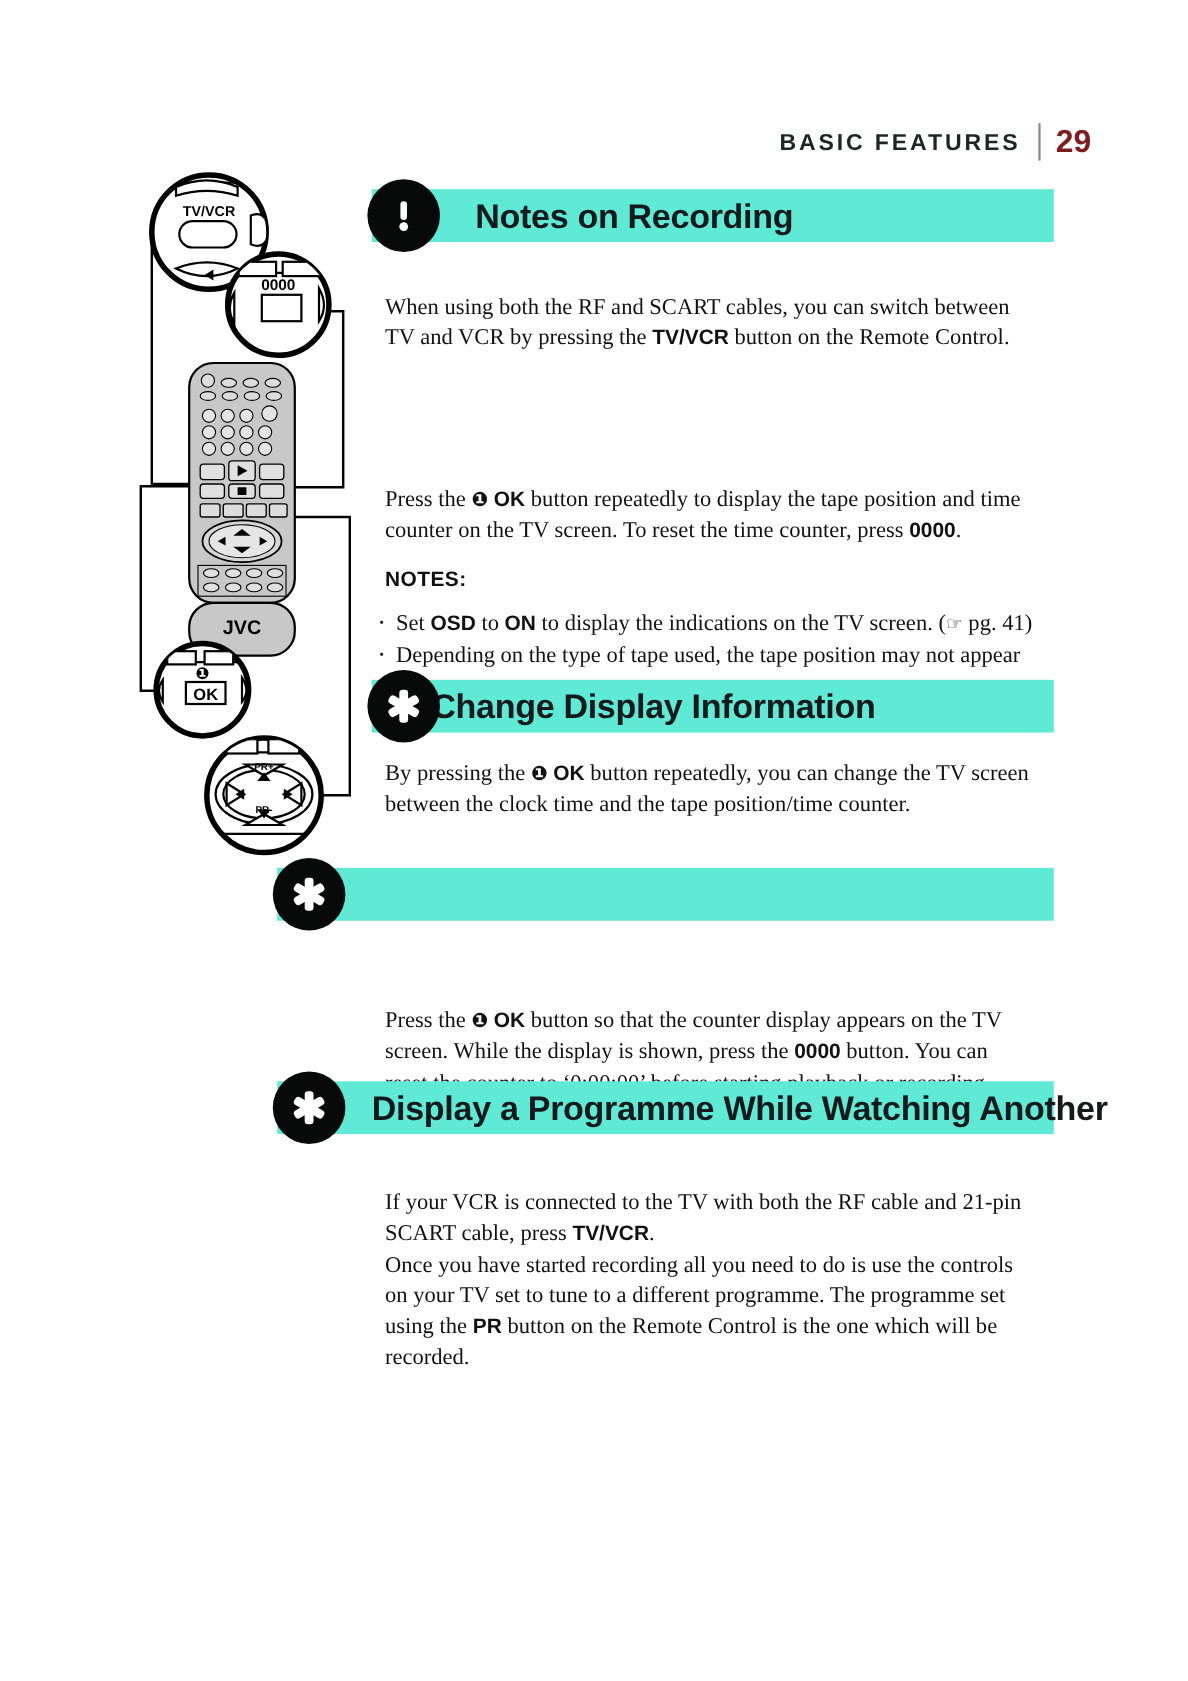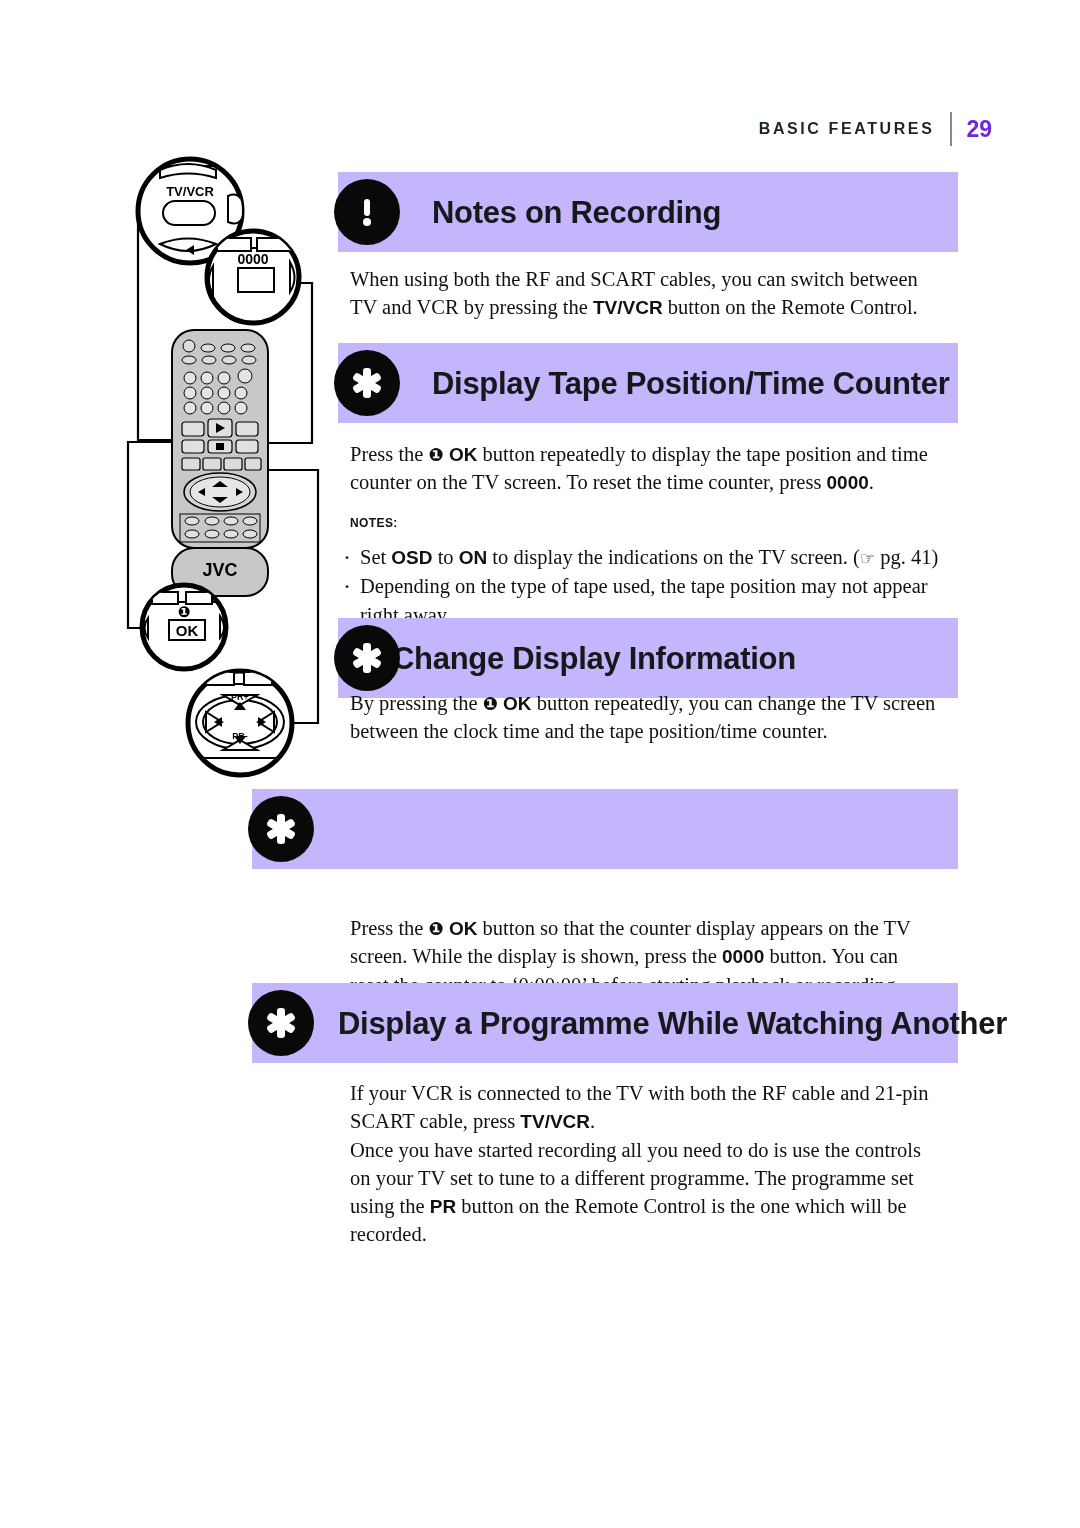--- a/index.html
+++ b/index.html
@@ -20,57 +20,57 @@
   .page-header {
     position: absolute;
     top: 113px;
     right: 88px;
     display: flex;
     align-items: center;
     height: 32px;
   }
   .page-header .section-name {
     font-family: "Liberation Sans", sans-serif;
-    font-size: 16px;
+    font-size: 21px;
     font-weight: 700;
     letter-spacing: 2.6px;
     color: #1b2725;
     line-height: 1;
   }
   .page-header .rule {
     width: 2px;
     height: 34px;
     background: #7f8d8b;
     margin: 0 14px 0 16px;
   }
   .page-header .page-number {
     font-family: "Liberation Sans", sans-serif;
-    font-size: 23px;
-    font-weight: 700;
-    color: #6d28d9;
+    font-size: 29px;
+    font-weight: 700;
+    color: #7f1d1d;
     line-height: 1;
   }
 
   
   .content {
     position: absolute;
     left: 0;
     top: 0;
     width: 1080px;
     height: 1528px;
   }
 
   
   .section {
     position: absolute;
   }
   .banner {
     position: relative;
-    height: 80px;
-    background: #c4b5fd;
+    height: 48px;
+    background: #5eead4;
     display: flex;
     align-items: center;
   }
   .banner-title {
     font-family: "Liberation Sans", sans-serif;
     font-weight: 700;
     font-size: 31px;
     letter-spacing: -0.3px;
     color: #14191c;
     white-space: nowrap;
@@ -105,21 +105,21 @@
     font-size: 19px;
   }
   .ok-mark {
     font-family: "DejaVu Sans", sans-serif;
     font-weight: 700;
     font-size: 18px;
   }
   .notes-head {
     font-family: "Liberation Sans", sans-serif;
     font-weight: 700;
-    font-size: 12px;
+    font-size: 19px;
     letter-spacing: 0.4px;
     margin: 0 0 3px 0;
   }
   ul.notes-list {
     list-style: none;
     margin: 0;
     padding: 0;
   }
   ul.notes-list li {
     position: relative;
@@ -339,36 +339,20 @@
             </g>
           </svg>
       </span>
       <span class="banner-title" style="margin-left:94px;">Notes on Recording</span>
     </div>
   </div>
   <div class="body-copy" style="left:338px; top:253px; width:612px;">
     <p>When using both the RF and SCART cables, you can switch between TV and VCR by pressing the <b>TV/VCR</b> button on the Remote Control.</p>
   </div>
 
-  <div class="section" style="left:338px; top:343px; width:620px;">
-    <div class="banner">
-      <span class="badge" style="left:-4px;">
-        <svg width="40" height="40" viewBox="0 0 40 40">
-            <g fill="#ffffff" transform="translate(20,20)">
-              <g>
-                <rect x="-4" y="-15" width="8" height="30" rx="3"></rect>
-                <rect x="-4" y="-15" width="8" height="30" rx="3" transform="rotate(60)"></rect>
-                <rect x="-4" y="-15" width="8" height="30" rx="3" transform="rotate(120)"></rect>
-              </g>
-            </g>
-          </svg>
-      </span>
-      <span class="banner-title" style="margin-left:94px;">Display Tape Position/Time Counter</span>
-    </div>
-  </div>
   <div class="body-copy" style="left:338px; top:428px; width:612px;">
     <p>Press the <span class="ok-mark">❶</span> <b>OK</b> button repeatedly to display the tape position and time counter on the TV screen. To reset the time counter, press <b>0000</b>.</p>
     <p class="notes-head" style="margin-top:18px;">NOTES:</p>
     <ul class="notes-list">
       <li>Set <b>OSD</b> to <b>ON</b> to display the indications on the TV screen. (<span class="hand">☞</span> pg. 41)</li>
       <li>Depending on the type of tape used, the tape position may not appear right away.</li>
     </ul>
   </div>
 
   <div class="section" style="left:338px; top:618px; width:620px;">

